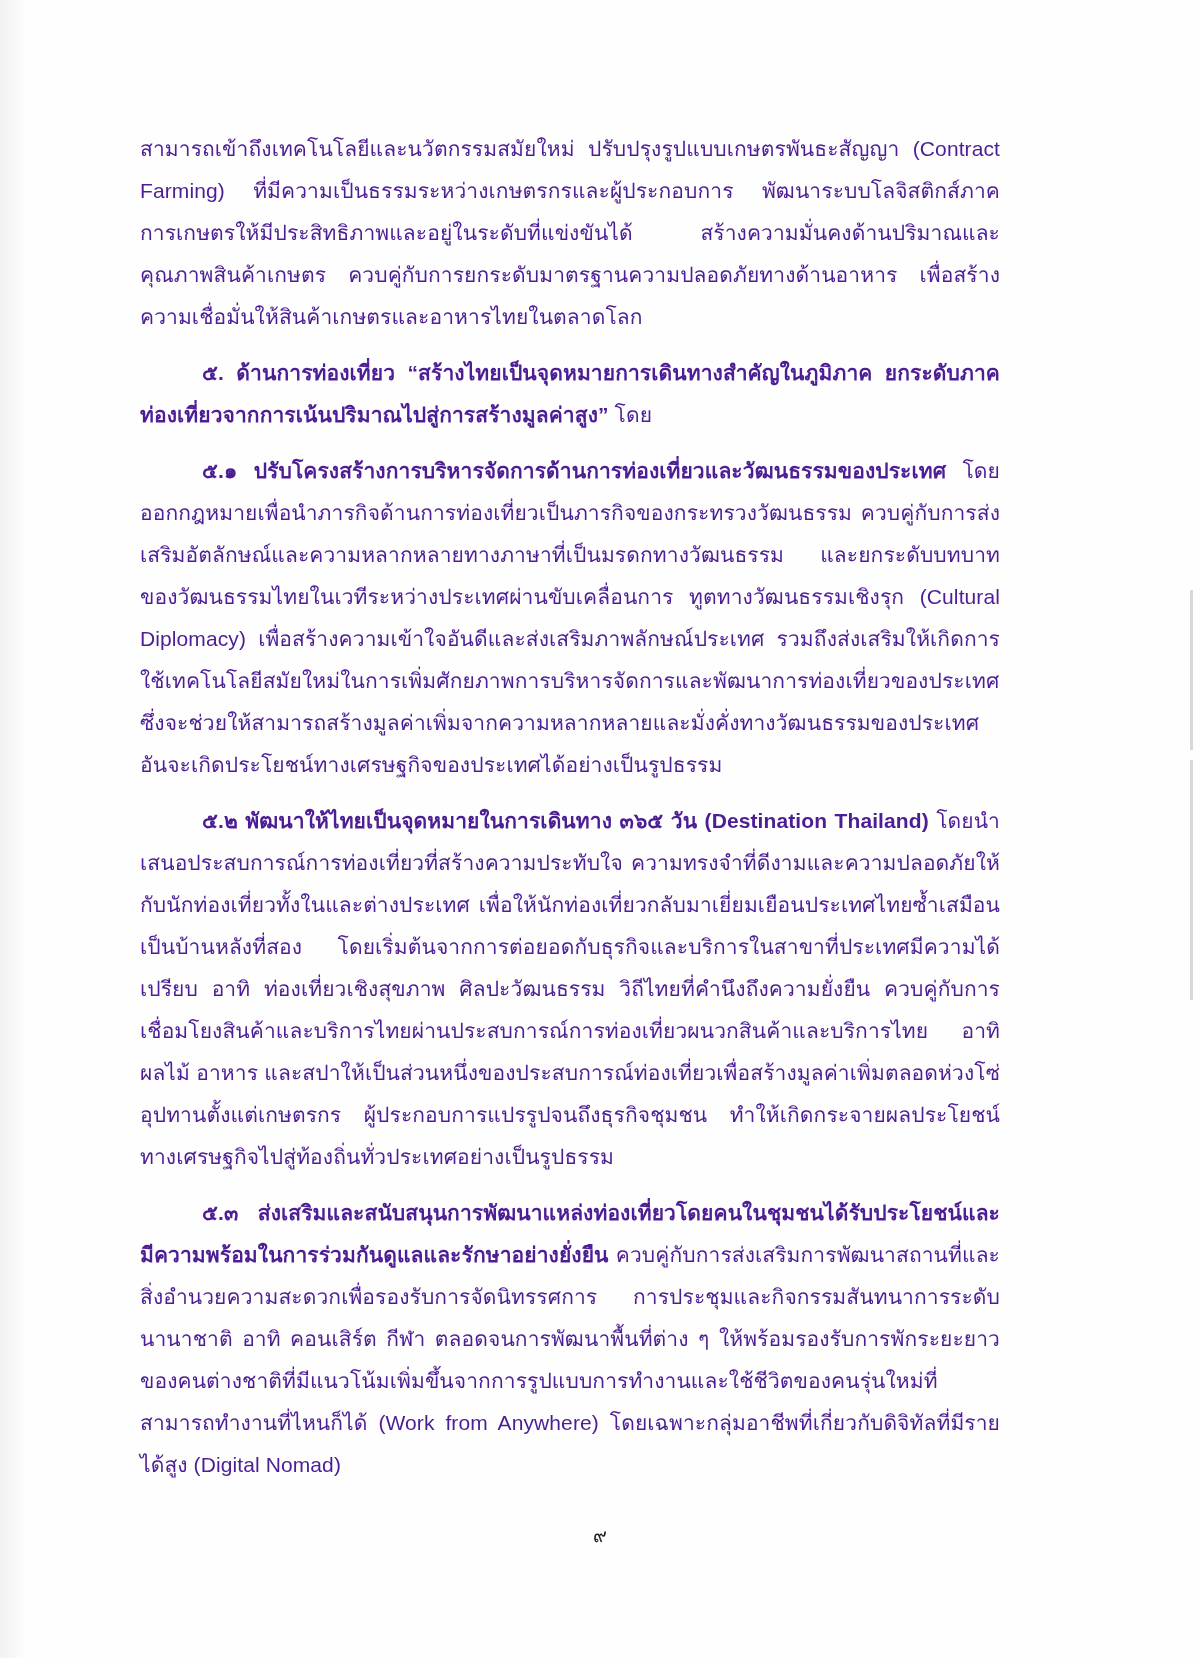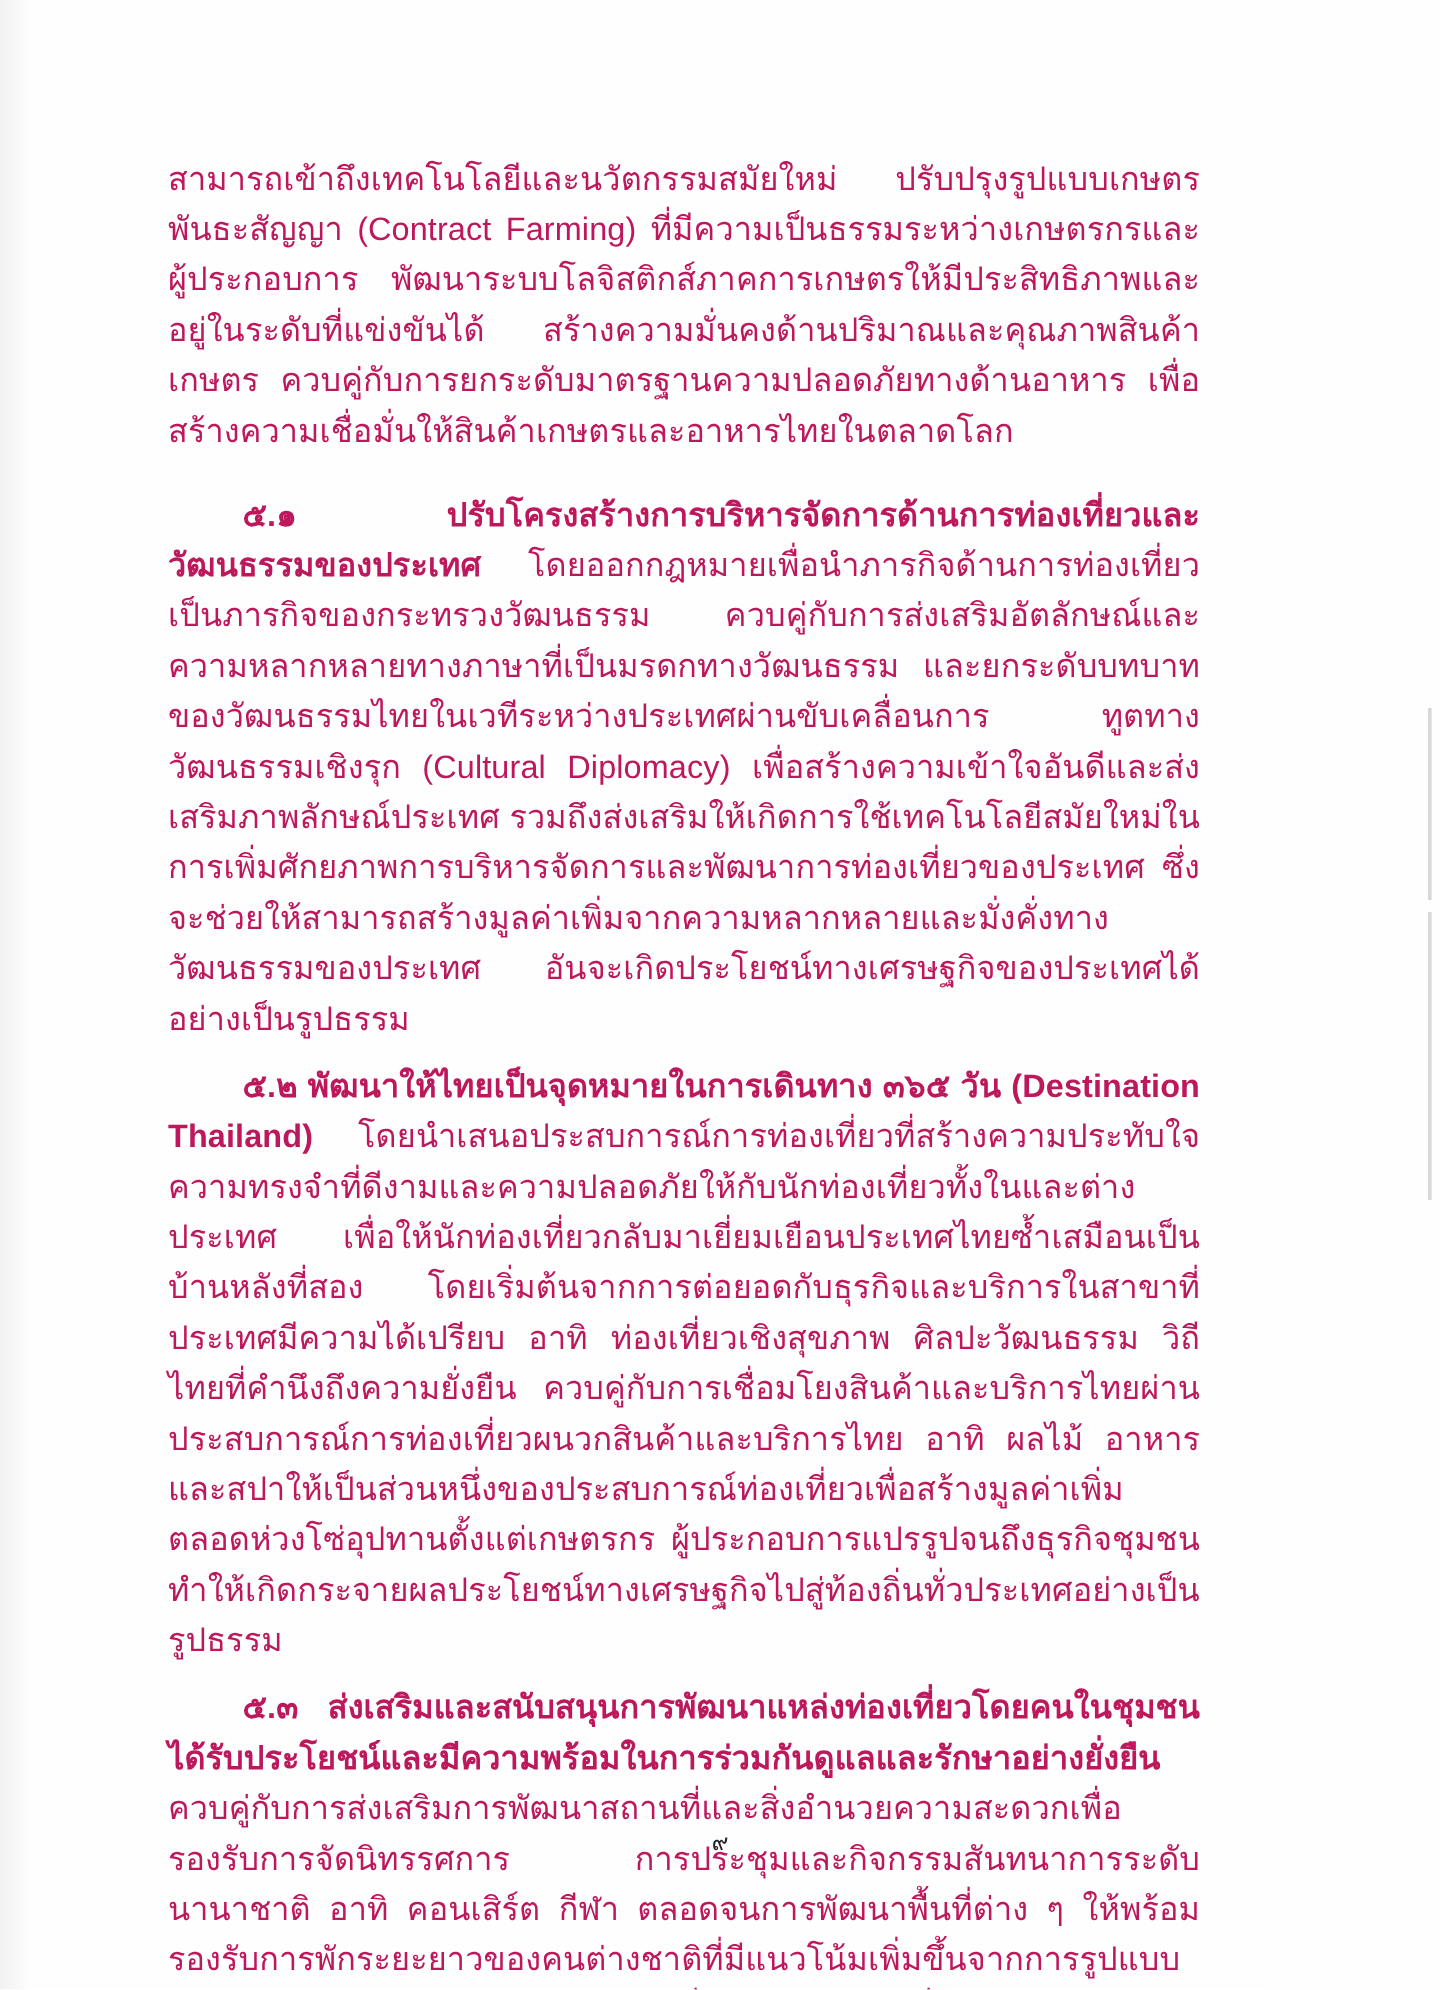--- a/index.html
+++ b/index.html
@@ -21,25 +21,25 @@
     background: #fefefe;
   }
   .content {
     position: absolute;
     left: 140px;
     top: 128px;
     width: 860px;
   }
   p {
     margin: 0 0 0 0;
-    font-size: 27px;
+    font-size: 21px;
     line-height: 42px;
     text-align: justify;
     text-justify: inter-word;
-    color: #be185d;
+    color: #4c1d95;
     letter-spacing: 0.1px;
   }
   p.indent {
     text-indent: 62px;
   }
   .block-gap {
     height: 14px;
   }
   .bold {
     font-weight: bold;
@@ -72,20 +72,21 @@
 <body>
 
 <div class="page">
   <div class="shadow-left"></div>
   <div class="edge-mark a"></div>
   <div class="edge-mark b"></div>
 
   <div class="content">
     <p id="para-0"><span>สามารถเข้าถึงเทคโนโลยีและนวัตกรรมสมัยใหม่ ปรับปรุงรูปแบบเกษตรพันธะสัญญา (Contract Farming) ที่มีความเป็นธรรมระหว่างเกษตรกรและผู้ประกอบการ  พัฒนาระบบโลจิสติกส์ภาคการเกษตรให้มีประสิทธิภาพและอยู่ในระดับที่แข่งขันได้ สร้างความมั่นคงด้านปริมาณและคุณภาพสินค้าเกษตร ควบคู่กับการยกระดับมาตรฐานความปลอดภัยทางด้านอาหาร เพื่อสร้างความเชื่อมั่นให้สินค้าเกษตรและอาหารไทยในตลาดโลก</span></p>
     <div class="block-gap"></div>
+    <p class="indent" id="para-1"><span class="bold">๕.  ด้านการท่องเที่ยว “สร้างไทยเป็นจุดหมายการเดินทางสำคัญในภูมิภาค ยกระดับภาคท่องเที่ยวจากการเน้นปริมาณไปสู่การสร้างมูลค่าสูง”</span><span> โดย</span></p>
     <div class="block-gap"></div>
     <p class="indent" id="para-2"><span class="bold">๕.๑ ปรับโครงสร้างการบริหารจัดการด้านการท่องเที่ยวและวัฒนธรรมของประเทศ</span><span> โดยออกกฎหมายเพื่อนำภารกิจด้านการท่องเที่ยวเป็นภารกิจของกระทรวงวัฒนธรรม ควบคู่กับการส่งเสริมอัตลักษณ์และความหลากหลายทางภาษาที่เป็นมรดกทางวัฒนธรรม และยกระดับบทบาทของวัฒนธรรมไทยในเวทีระหว่างประเทศผ่านขับเคลื่อนการ ทูตทางวัฒนธรรมเชิงรุก (Cultural Diplomacy) เพื่อสร้างความเข้าใจอันดีและส่งเสริมภาพลักษณ์ประเทศ รวมถึงส่งเสริมให้เกิดการใช้เทคโนโลยีสมัยใหม่ในการเพิ่มศักยภาพการบริหารจัดการและพัฒนาการท่องเที่ยวของประเทศ ซึ่งจะช่วยให้สามารถสร้างมูลค่าเพิ่มจากความหลากหลายและมั่งคั่งทางวัฒนธรรมของประเทศ อันจะเกิดประโยชน์ทางเศรษฐกิจของประเทศได้อย่างเป็นรูปธรรม</span></p>
     <div class="block-gap"></div>
     <p class="indent" id="para-3"><span class="bold">๕.๒ พัฒนาให้ไทยเป็นจุดหมายในการเดินทาง ๓๖๕ วัน (Destination Thailand)</span><span> โดยนำเสนอประสบการณ์การท่องเที่ยวที่สร้างความประทับใจ ความทรงจำที่ดีงามและความปลอดภัยให้กับนักท่องเที่ยวทั้งในและต่างประเทศ เพื่อให้นักท่องเที่ยวกลับมาเยี่ยมเยือนประเทศไทยซ้ำเสมือนเป็นบ้านหลังที่สอง โดยเริ่มต้นจากการต่อยอดกับธุรกิจและบริการในสาขาที่ประเทศมีความได้เปรียบ อาทิ ท่องเที่ยวเชิงสุขภาพ ศิลปะวัฒนธรรม วิถีไทยที่คำนึงถึงความยั่งยืน ควบคู่กับการเชื่อมโยงสินค้าและบริการไทยผ่านประสบการณ์การท่องเที่ยวผนวกสินค้าและบริการไทย อาทิ ผลไม้ อาหาร และสปาให้เป็นส่วนหนึ่งของประสบการณ์ท่องเที่ยวเพื่อสร้างมูลค่าเพิ่มตลอดห่วงโซ่อุปทานตั้งแต่เกษตรกร ผู้ประกอบการแปรรูปจนถึงธุรกิจชุมชน ทำให้เกิดกระจายผลประโยชน์ทางเศรษฐกิจไปสู่ท้องถิ่นทั่วประเทศอย่างเป็นรูปธรรม</span></p>
     <div class="block-gap"></div>
     <p class="indent" id="para-4"><span class="bold">๕.๓ ส่งเสริมและสนับสนุนการพัฒนาแหล่งท่องเที่ยวโดยคนในชุมชนได้รับประโยชน์และมีความพร้อมในการร่วมกันดูแลและรักษาอย่างยั่งยืน</span><span> ควบคู่กับการส่งเสริมการพัฒนาสถานที่และสิ่งอำนวยความสะดวกเพื่อรองรับการจัดนิทรรศการ  การประชุมและกิจกรรมสันทนาการระดับนานาชาติ อาทิ คอนเสิร์ต กีฬา ตลอดจนการพัฒนาพื้นที่ต่าง ๆ ให้พร้อมรองรับการพักระยะยาวของคนต่างชาติที่มีแนวโน้มเพิ่มขึ้นจากการรูปแบบการทำงานและใช้ชีวิตของคนรุ่นใหม่ที่สามารถทำงานที่ไหนก็ได้ (Work from Anywhere) โดยเฉพาะกลุ่มอาชีพที่เกี่ยวกับดิจิทัลที่มีรายได้สูง (Digital Nomad)</span></p>
   </div>
 
   <div class="page-number">๙</div>
 </div>

